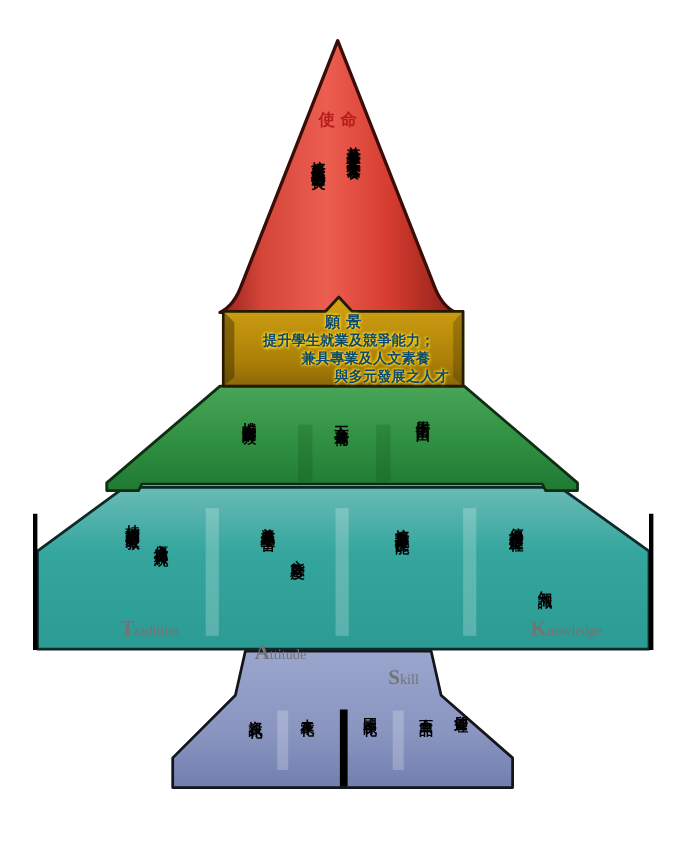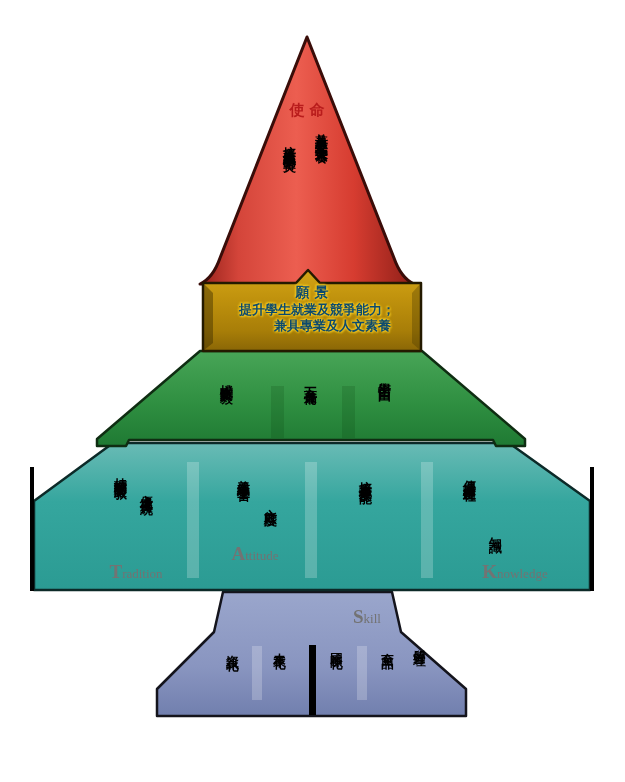--- a/index.html
+++ b/index.html
@@ -96,35 +96,36 @@
     <path d="M420,284 L412,293 L412,343 L420,350 Z" fill="rgba(60,45,0,0.30)"></path>
   </svg>
 
   <div class="title" style="left:275px;top:102px;width:64px;">使命</div>
   <div class="vtext" style="left:315px;top:123px;">兼具專業及人文素養</div>
   <div class="vtext" style="left:283px;top:135px;">培養航太級的菁英</div>
 
   <div class="title gold-text" style="left:203px;top:285px;width:218px;font-size:14px;">願景</div>
   <div class="vision-line gold-text" style="top:303px;">提升學生就業及競爭能力；</div>
   <div class="vision-line gold-text" style="top:319px;transform:translateX(-4px);">兼具專業及人文素養</div>
+  <div class="vision-line gold-text" style="top:335px;transform:translateX(13px);">與多元發展之人才</div>
 
   <div class="vtext" style="left:220px;top:374px;">樸實剛毅</div>
   <div class="vtext" style="left:304px;top:376px;">五育兼備</div>
   <div class="vtext" style="left:378px;top:372px;">學術自由</div>
 
 
   <div class="vtext" style="left:114px;top:467px;">持續勤管嚴教</div>
   <div class="vtext" style="left:140px;top:484px;">之優良傳統</div>
   <div class="eng" style="left:88px;top:562px;width:96px;">
     <span class="init">T</span><span class="rest">radition</span>
   </div>
 
   <div class="vtext" style="left:237px;top:469px;">養成終生學習</div>
   <div class="vtext" style="left:264px;top:498px;">之態度</div>
-  <div class="eng" style="left:208px;top:544px;width:94px;">
+  <div class="eng" style="left:208px;top:584px;width:94px;">
     <span class="init">A</span><span class="rest">ttitude</span>
   </div>
 
   <div class="vtext" style="left:359px;top:470px;">培養專業技能</div>
   <div class="eng" style="left:330px;top:562px;width:74px;margin-top:45px;">
     <span class="init">S</span><span class="rest">kill</span>
   </div>
 
   <div class="vtext" style="left:463px;top:470px;">傳播基礎工程</div>
   <div class="vtext" style="left:489px;top:527px;">知識</div>

